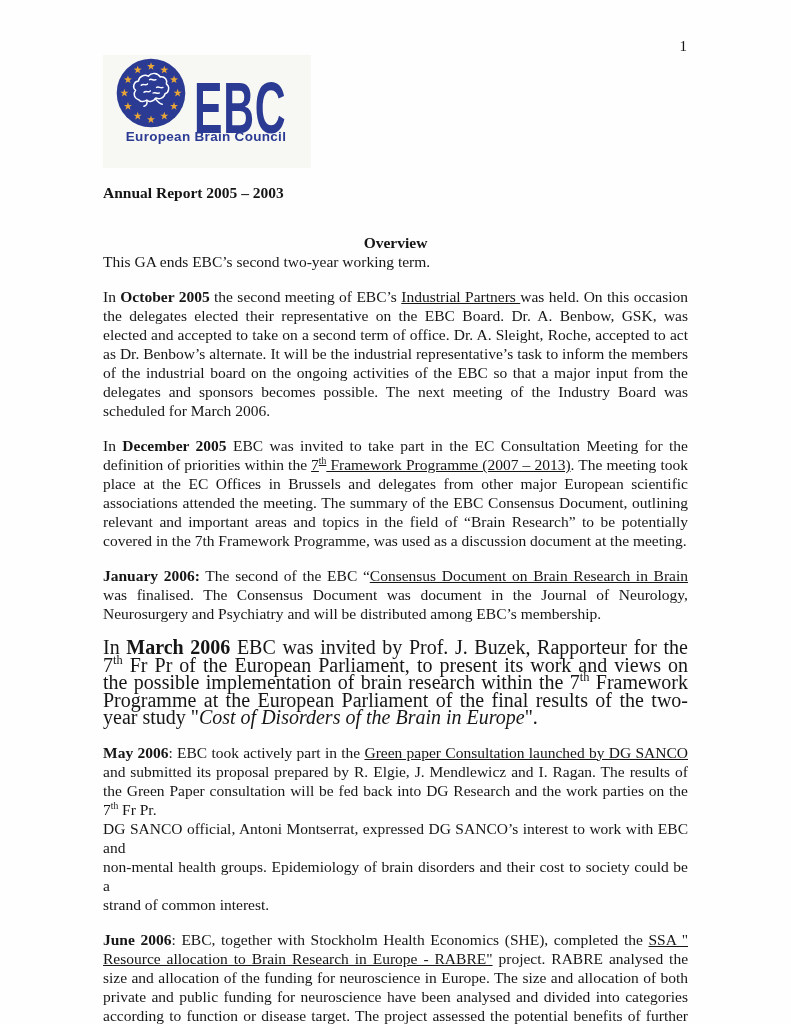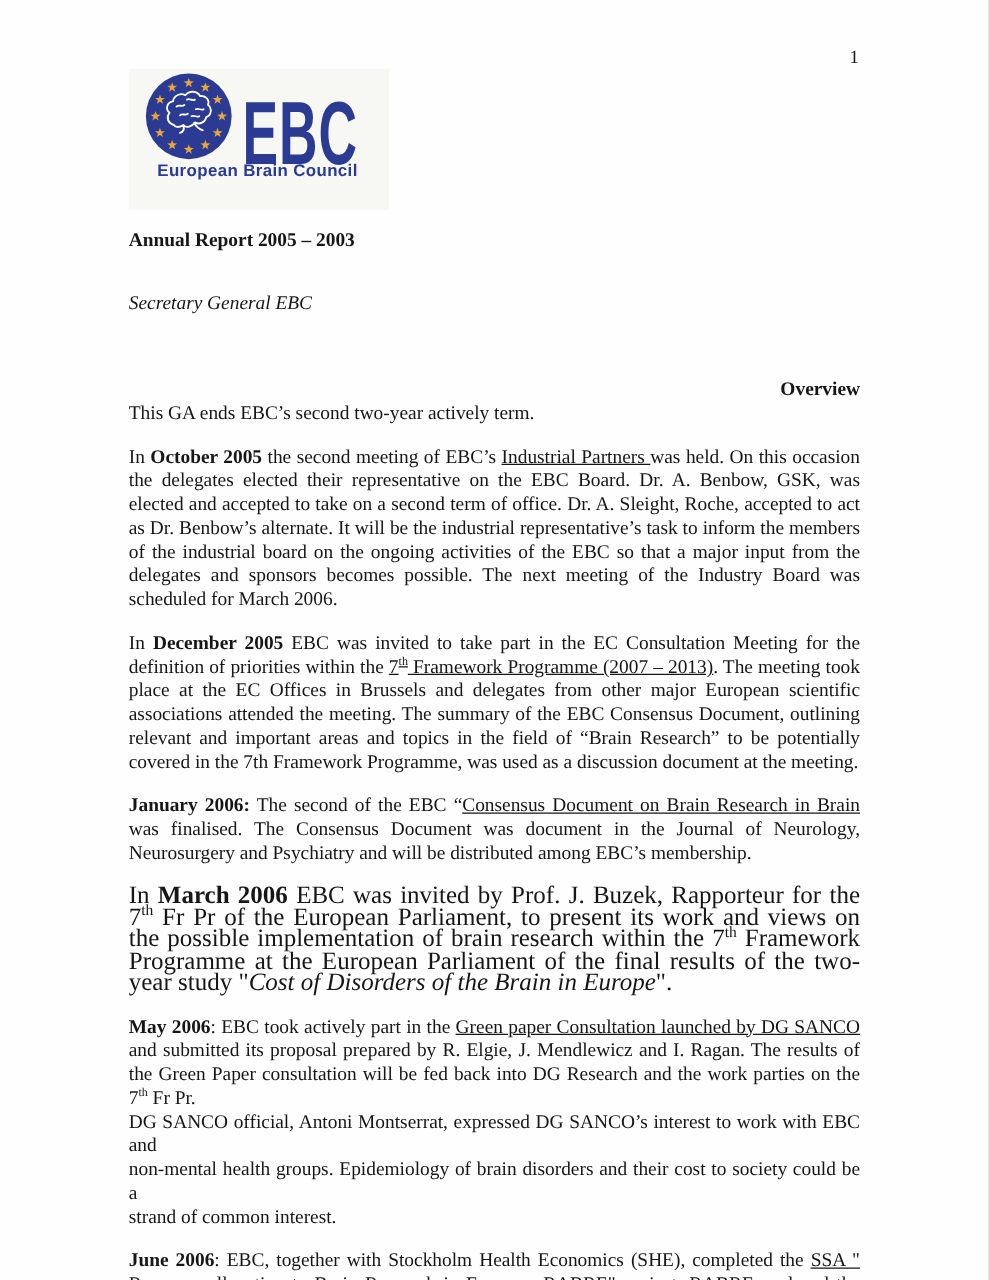--- a/index.html
+++ b/index.html
@@ -51,21 +51,21 @@
   .brain{stroke:#fff;fill:none;stroke-width:2.1;stroke-linecap:round;stroke-linejoin:round;}
   
   .doc{
     position:absolute;left:103px;top:183px;width:585px;
     font-size:15.5px;line-height:19px;
   }
   .title{font-weight:bold;margin:0 0 31px 0;}
   .author{margin:0;}
   .role{font-style:italic;margin:0 0 50px 0;}
   .para{margin:0 0 16px 0;text-align:justify;}
-  .para.heading{margin:0;font-weight:bold;text-align:right;}
+  .para.heading{margin:0;font-weight:bold;text-align:center;}
   .para.nogap{margin-bottom:16px;text-align:left;}
   .para.small{font-size:20px;line-height:17.5px;}
   .b{font-weight:bold;}
   .i{font-style:italic;}
   .u{text-decoration:underline;}
   sup{font-size:62%;line-height:0;}
 </style>
 </head>
 <body>
 
@@ -102,24 +102,23 @@
           <path d="M44,61 C45,65 43,68 40,69"></path>
         </g>
       </svg>
       <div class="logo-ebc">EBC</div>
     </div>
     <div class="logo-sub">European Brain Council</div>
   </div>
 
   <div class="doc">
     <p class="title">Annual Report 2005 – 2003</p>
-    <p class="role">Secretary General EBC</p>
     <div id="document-body">
         <p class="para heading"><span class="b">Overview</span></p>
-        <p class="para nogap"><span>This GA ends EBC’s second two-year actively term.</span></p>
+        <p class="para nogap"><span>This GA ends EBC’s second two-year working term.</span></p>
         <p class="para"><span>In </span><span class="b">October 2005</span><span> the second meeting of EBC’s </span><span class="u">Industrial Partners </span><span>was held. On this occasion the delegates elected their representative on the EBC Board. Dr. A. Benbow, GSK, was elected and accepted to take on a second term of office. Dr. A. Sleight, Roche, accepted to act as Dr. Benbow’s alternate. It will be the industrial representative’s task to inform the members of the industrial board on the ongoing activities of the EBC so that a major input from the delegates and sponsors becomes possible. The next meeting of the Industry Board was scheduled for March 2006.</span></p>
         <p class="para"><span>In </span><span class="b">December 2005</span><span> EBC was invited to take part in the EC Consultation Meeting for the definition of priorities within the </span><span class="u">7</span><sup class="u">th</sup><span class="u"> Framework Programme (2007 – 2013)</span><span>. The meeting took place at the EC Offices in Brussels and delegates from other major European scientific associations attended the meeting. The summary of the EBC Consensus Document, outlining relevant and important areas and topics in the field of “Brain Research” to be potentially covered in the 7th Framework Programme, was used as a discussion document at the meeting.</span></p>
         <p class="para"><span class="b">January 2006:</span><span> The second of the EBC “</span><span class="u">Consensus Document on Brain Research in Brain</span><span> was finalised. The Consensus Document was document in the Journal of Neurology, Neurosurgery and Psychiatry and will be distributed among EBC’s membership.</span></p>
         <p class="para small"><span>In </span><span class="b">March 2006</span><span> EBC was invited by Prof. J. Buzek, Rapporteur for the 7</span><sup>th</sup><span> Fr Pr of the European Parliament, to present its work and views on the possible implementation of brain research within the 7</span><sup>th</sup><span> Framework Programme at the European Parliament of the final results of the two-year study "</span><span class="i">Cost of Disorders of the Brain in Europe</span><span>".</span></p>
         <p class="para"><span class="b">May 2006</span><span>: EBC took actively part in the </span><span class="u">Green paper Consultation launched by DG SANCO</span><span> and submitted its proposal prepared by R. Elgie, J. Mendlewicz and I. Ragan. The results of the Green Paper consultation will be fed back into DG Research and the work parties on the 7</span><sup>th</sup><span> Fr Pr.</span><br><span>DG SANCO official, Antoni Montserrat, expressed DG SANCO’s interest to work with EBC and</span><br><span>non-mental health groups.  Epidemiology of brain disorders and their cost to society could be a</span><br><span>strand of common interest.</span></p>
         <p class="para"><span class="b">June 2006</span><span>: EBC, together with Stockholm Health Economics (SHE), completed the </span><span class="u">SSA " Resource allocation to Brain Research in Europe - RABRE"</span><span> project. RABRE analysed the size and allocation of the funding for neuroscience in Europe. The size and allocation of both private and public funding for neuroscience have been analysed and divided into categories according to function or disease target. The project assessed the potential benefits of further funding efforts for neuroscience in Europe in relation to costs. The EC, and DG Research in particular, expressed great</span></p>
       </div>
   </div>
 
 </div>

